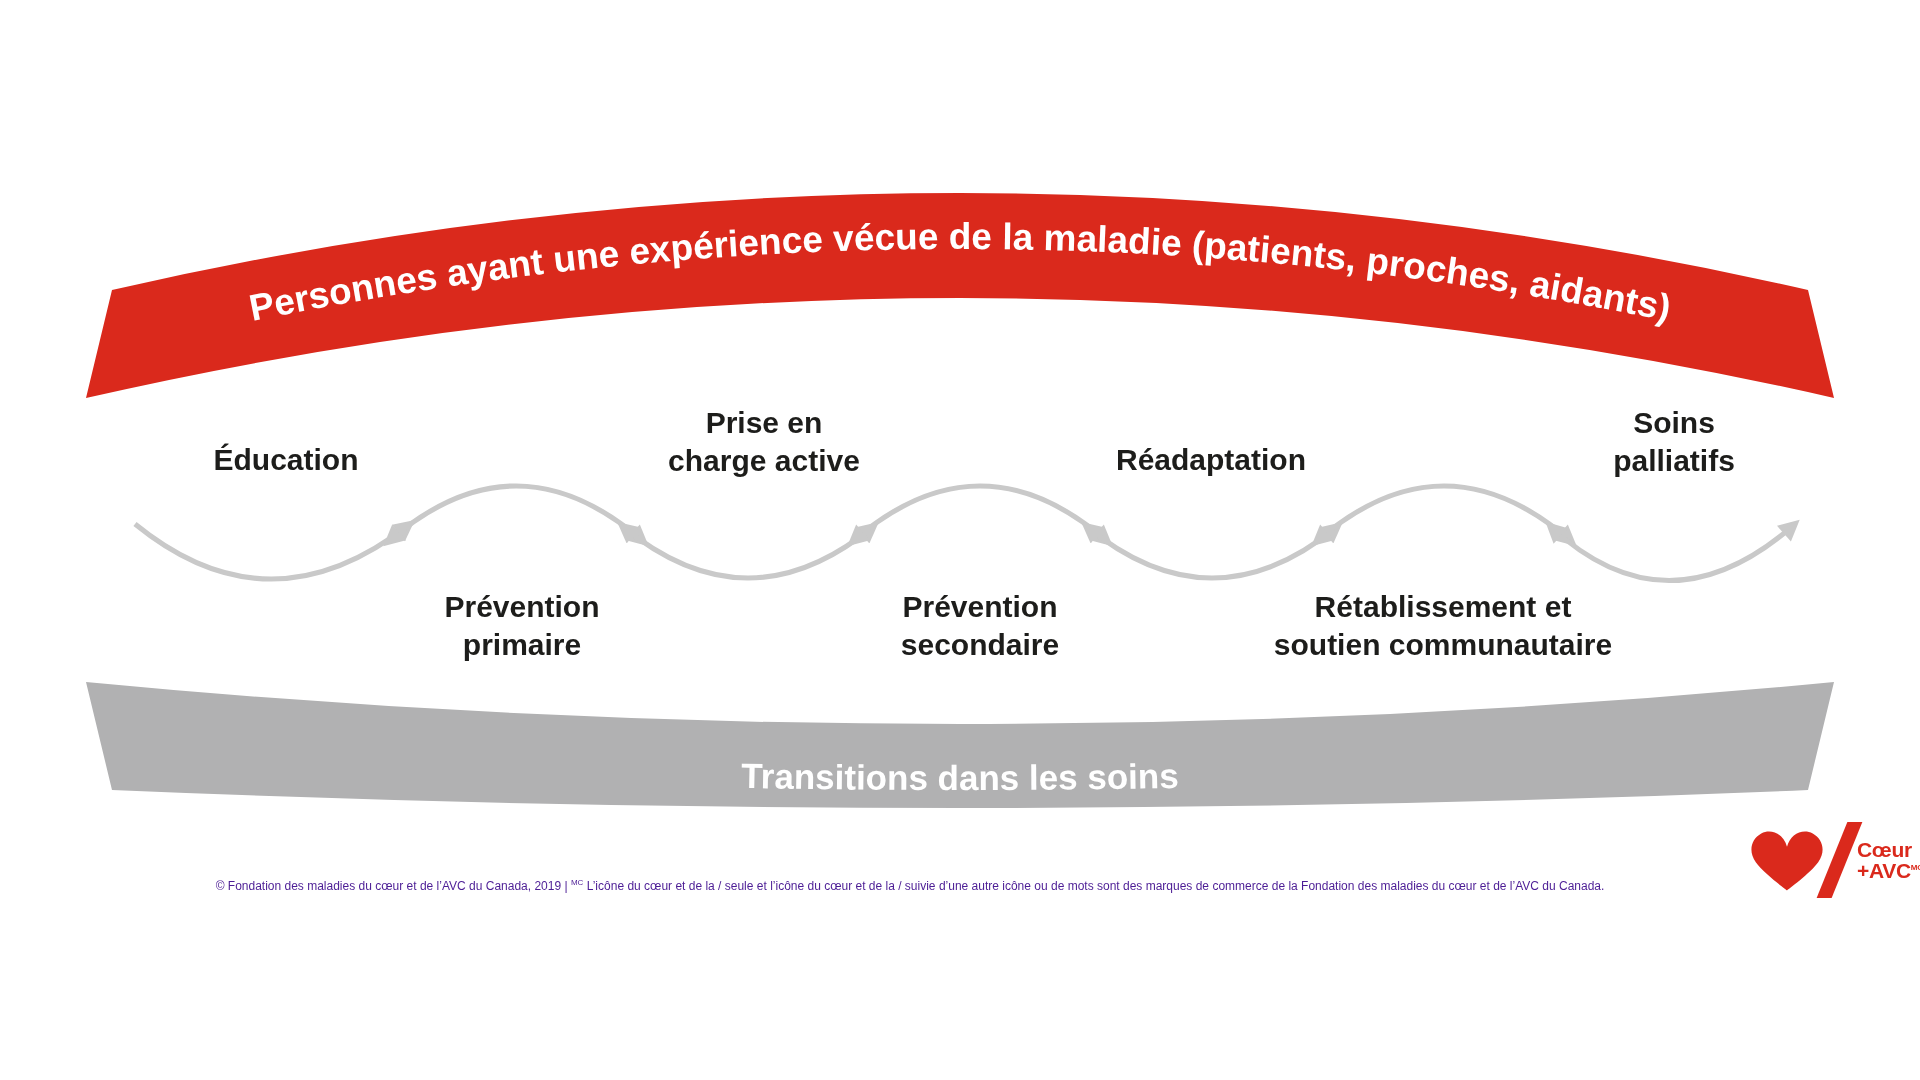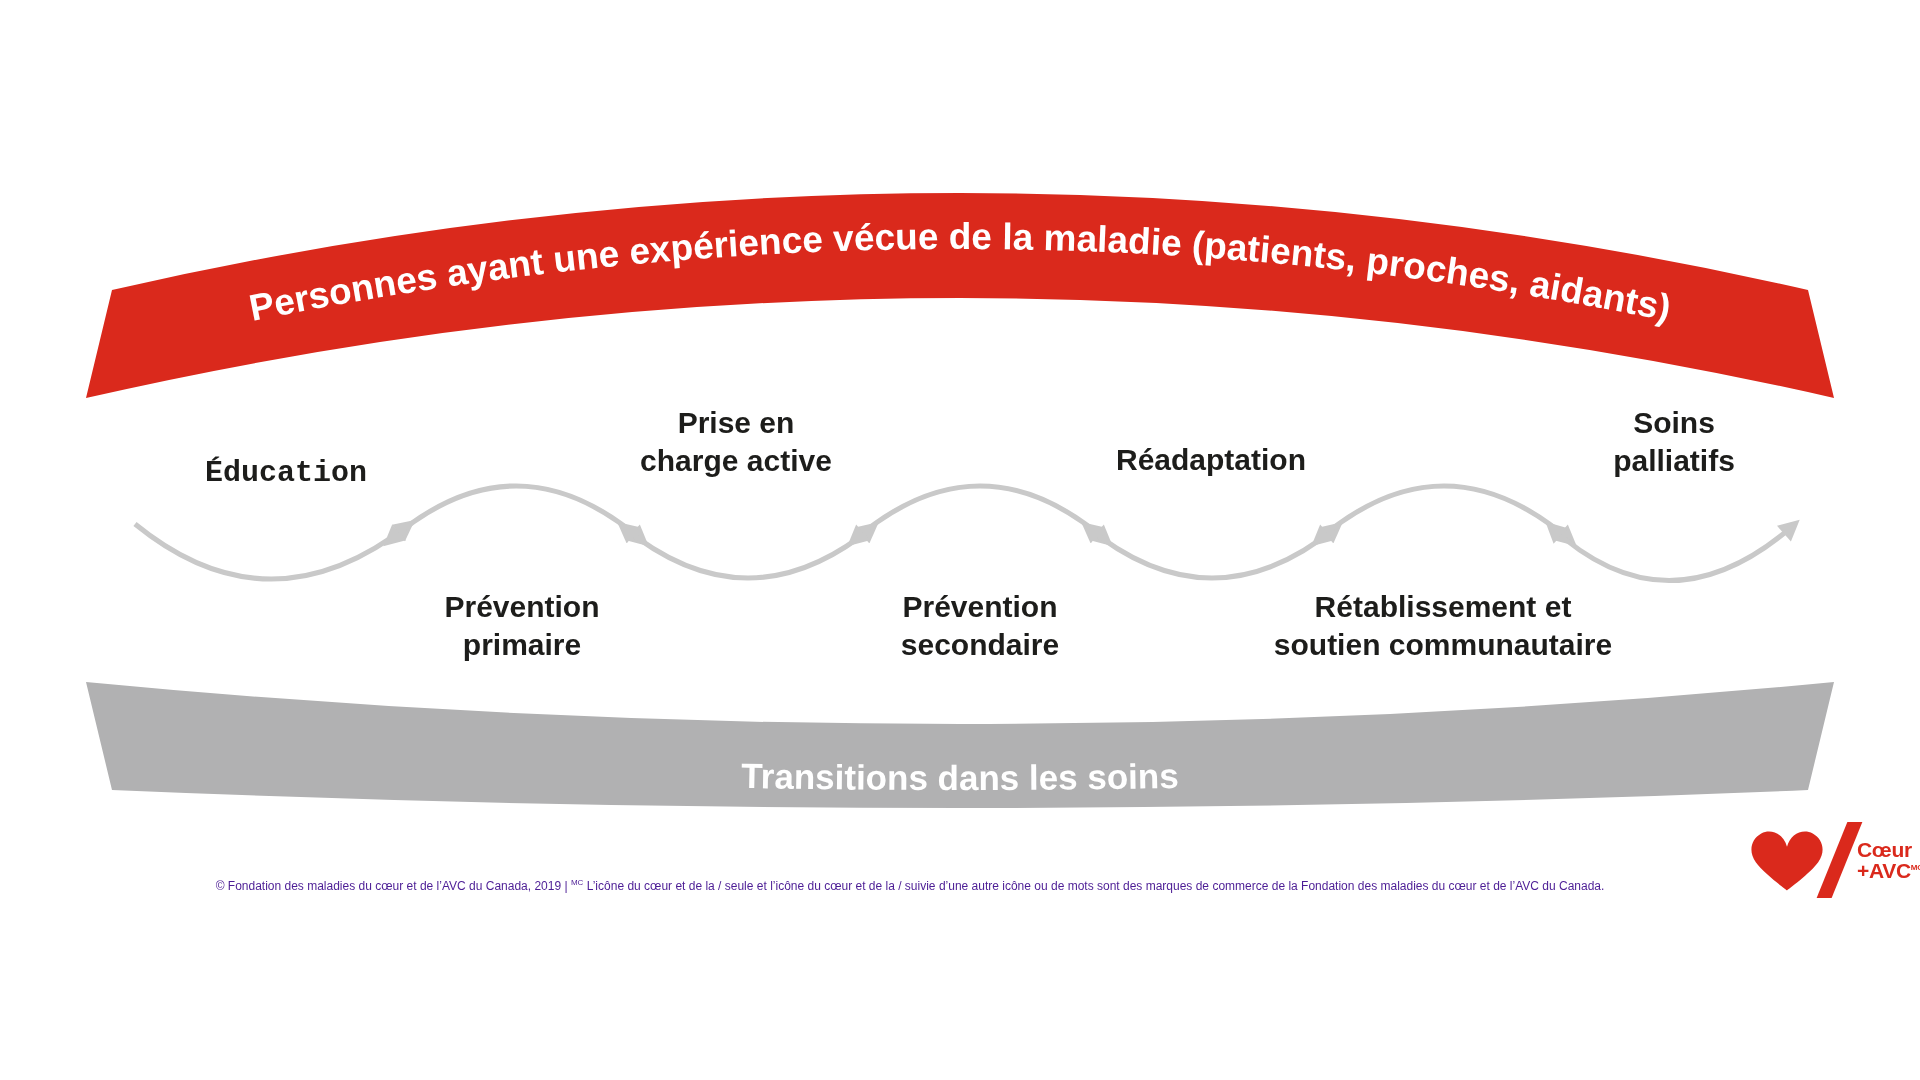--- a/index.html
+++ b/index.html
@@ -74,22 +74,22 @@
       <path class="wave" marker-end="url(#arw)" d="M 135 524 Q 270 634 410 524"></path>
       <path class="wave" marker-start="url(#arw)" marker-end="url(#arw)" d="M 388 542 Q 516 430 644 542"></path>
       <path class="wave" marker-start="url(#arw)" marker-end="url(#arw)" d="M 622 526 Q 748 630 874 526"></path>
       <path class="wave" marker-start="url(#arw)" marker-end="url(#arw)" d="M 852 542 Q 980 430 1108 542"></path>
       <path class="wave" marker-start="url(#arw)" marker-end="url(#arw)" d="M 1086 526 Q 1212 630 1338 526"></path>
       <path class="wave" marker-start="url(#arw)" marker-end="url(#arw)" d="M 1316 542 Q 1444 430 1572 542"></path>
       <path class="wave" marker-start="url(#arw)" marker-end="url(#arw)" d="M 1550 526 Q 1668 636 1795 524"></path>
     </g>
   </svg>
 
-  <div class="stage" style="left:286px;top:455px;font-family:Liberation Mono, monospace;">Éducation</div>
-  <div class="stage" style="left:736px;top:404px;">Prise en
+  <div class="stage" style="left:286px;top:441px;">Éducation</div>
+  <div class="stage" style="left:764px;top:404px;">Prise en
 charge active</div>
   <div class="stage" style="left:1211px;top:441px;">Réadaptation</div>
   <div class="stage" style="left:1674px;top:404px;">Soins
 palliatifs</div>
 
   <div class="stage" style="left:522px;top:588px;">Prévention
 primaire</div>
   <div class="stage" style="left:980px;top:588px;">Prévention
 secondaire</div>
   <div class="stage" style="left:1443px;top:588px;">Rétablissement et

